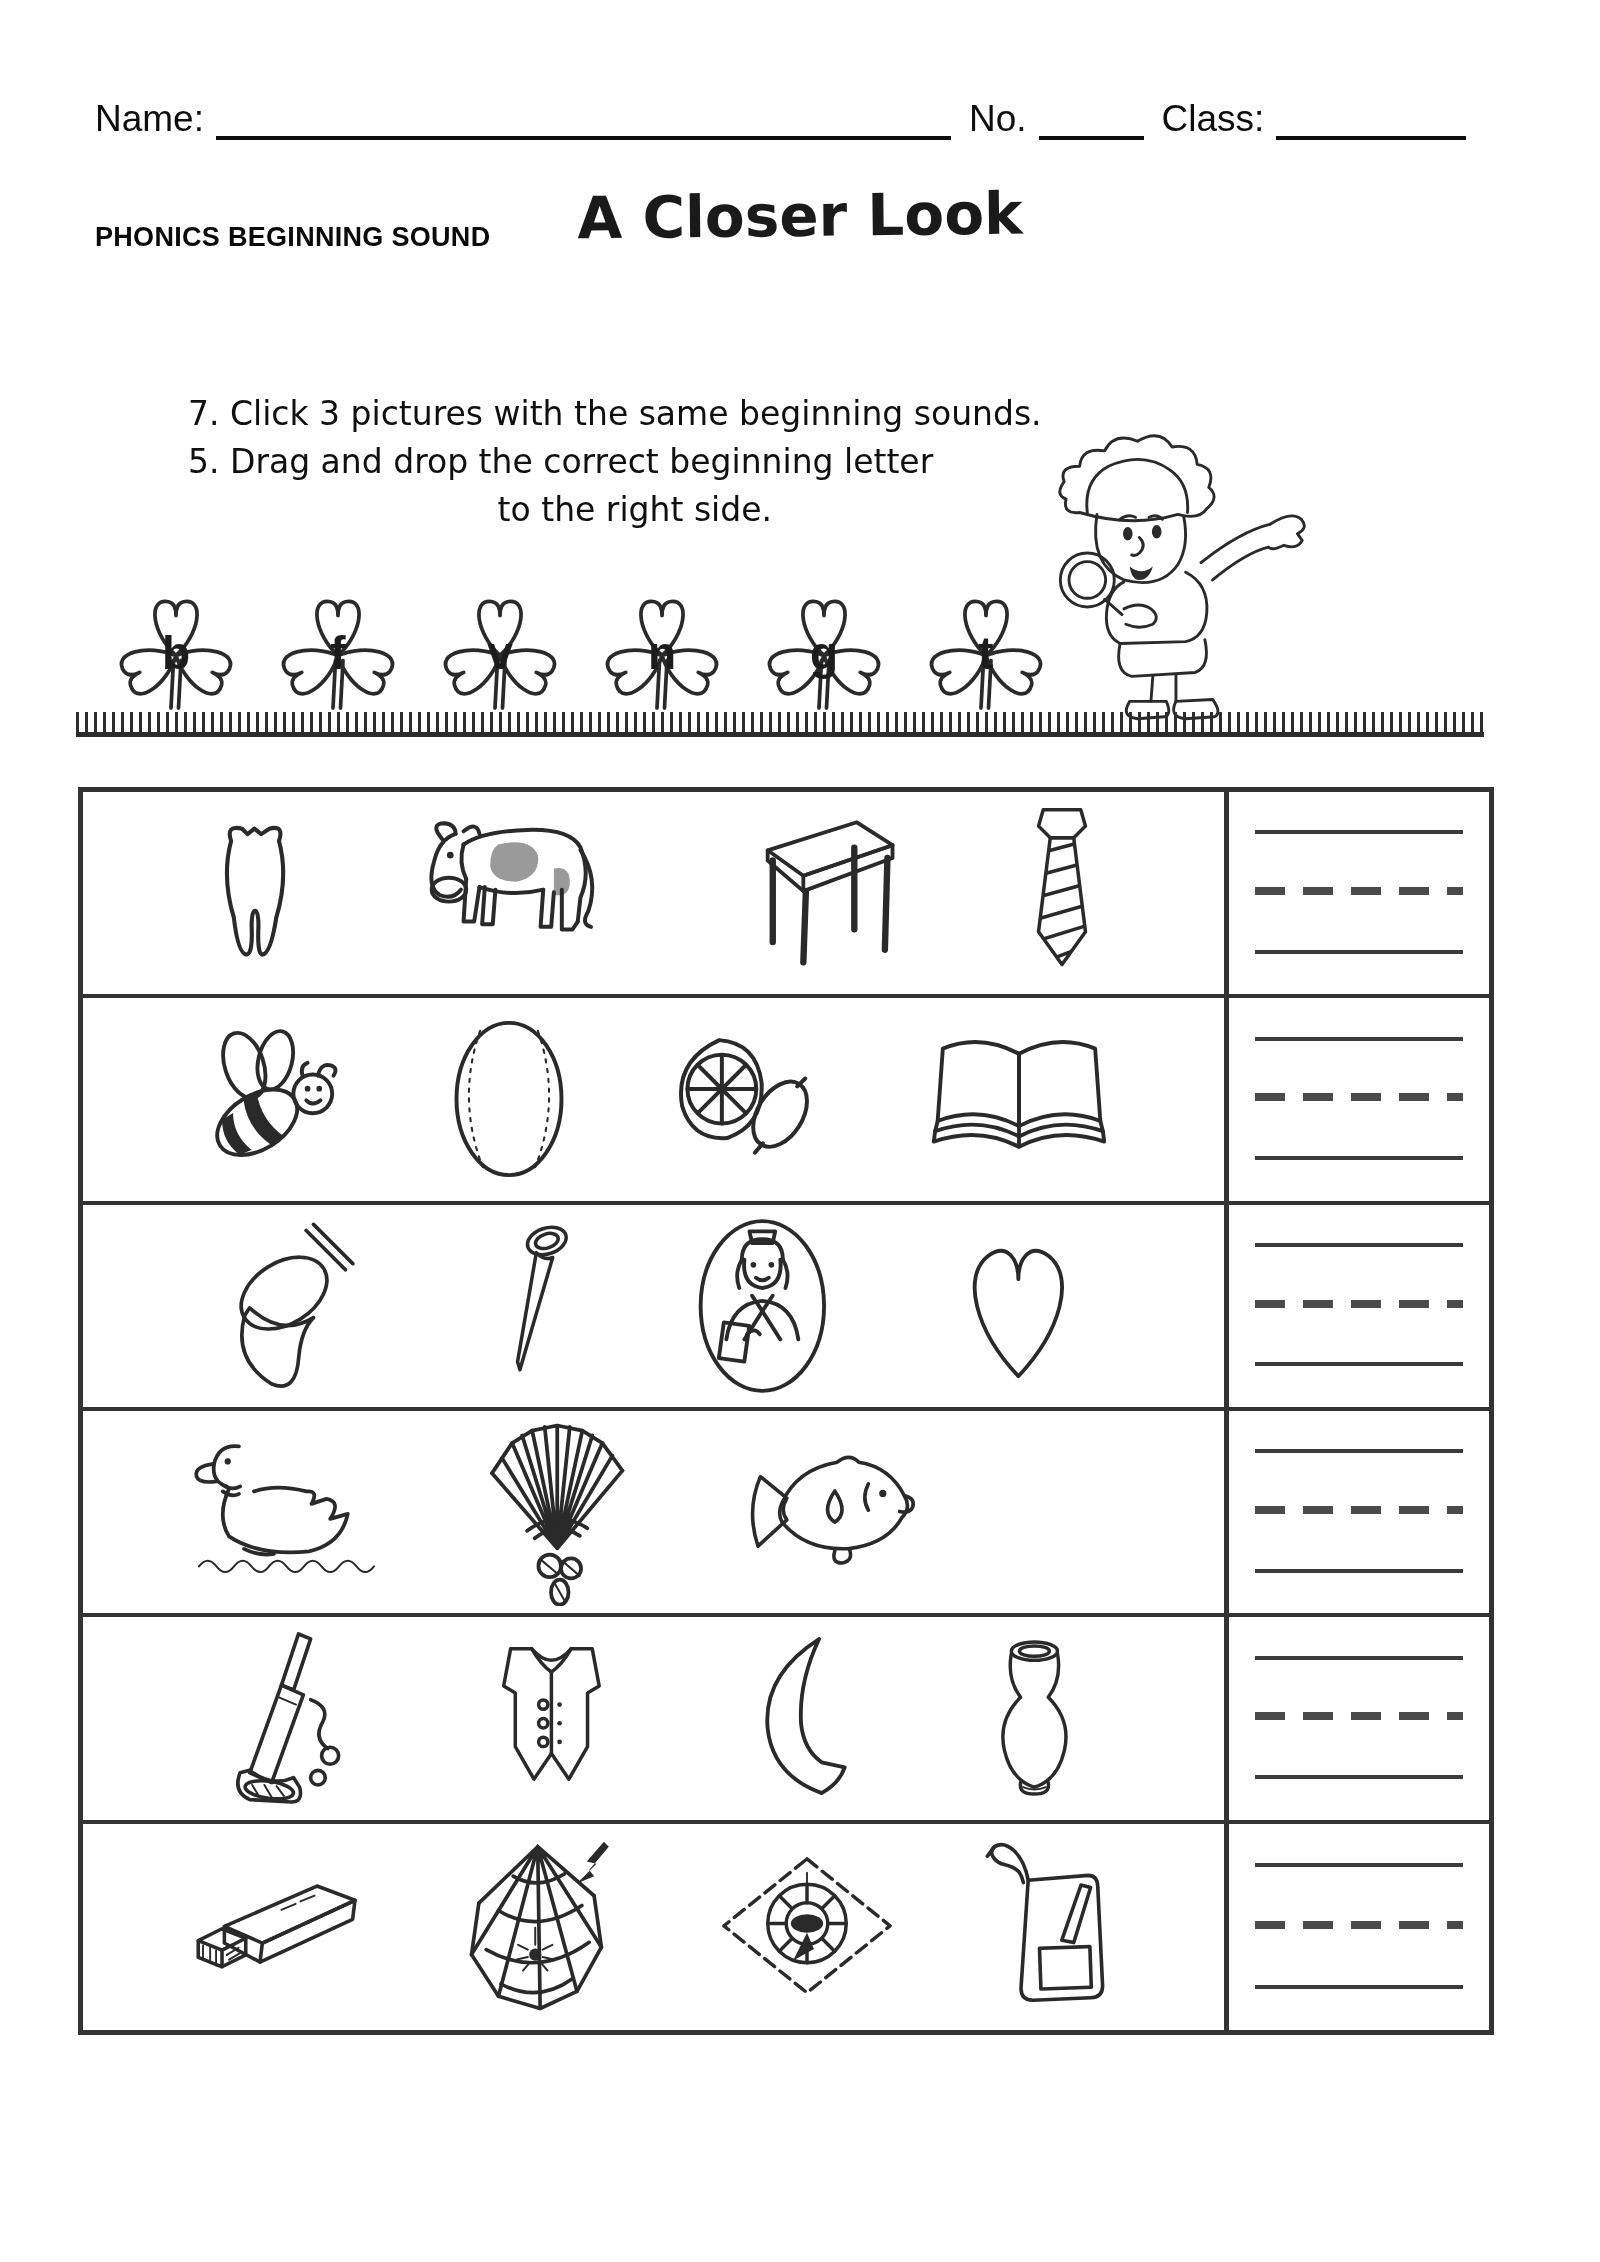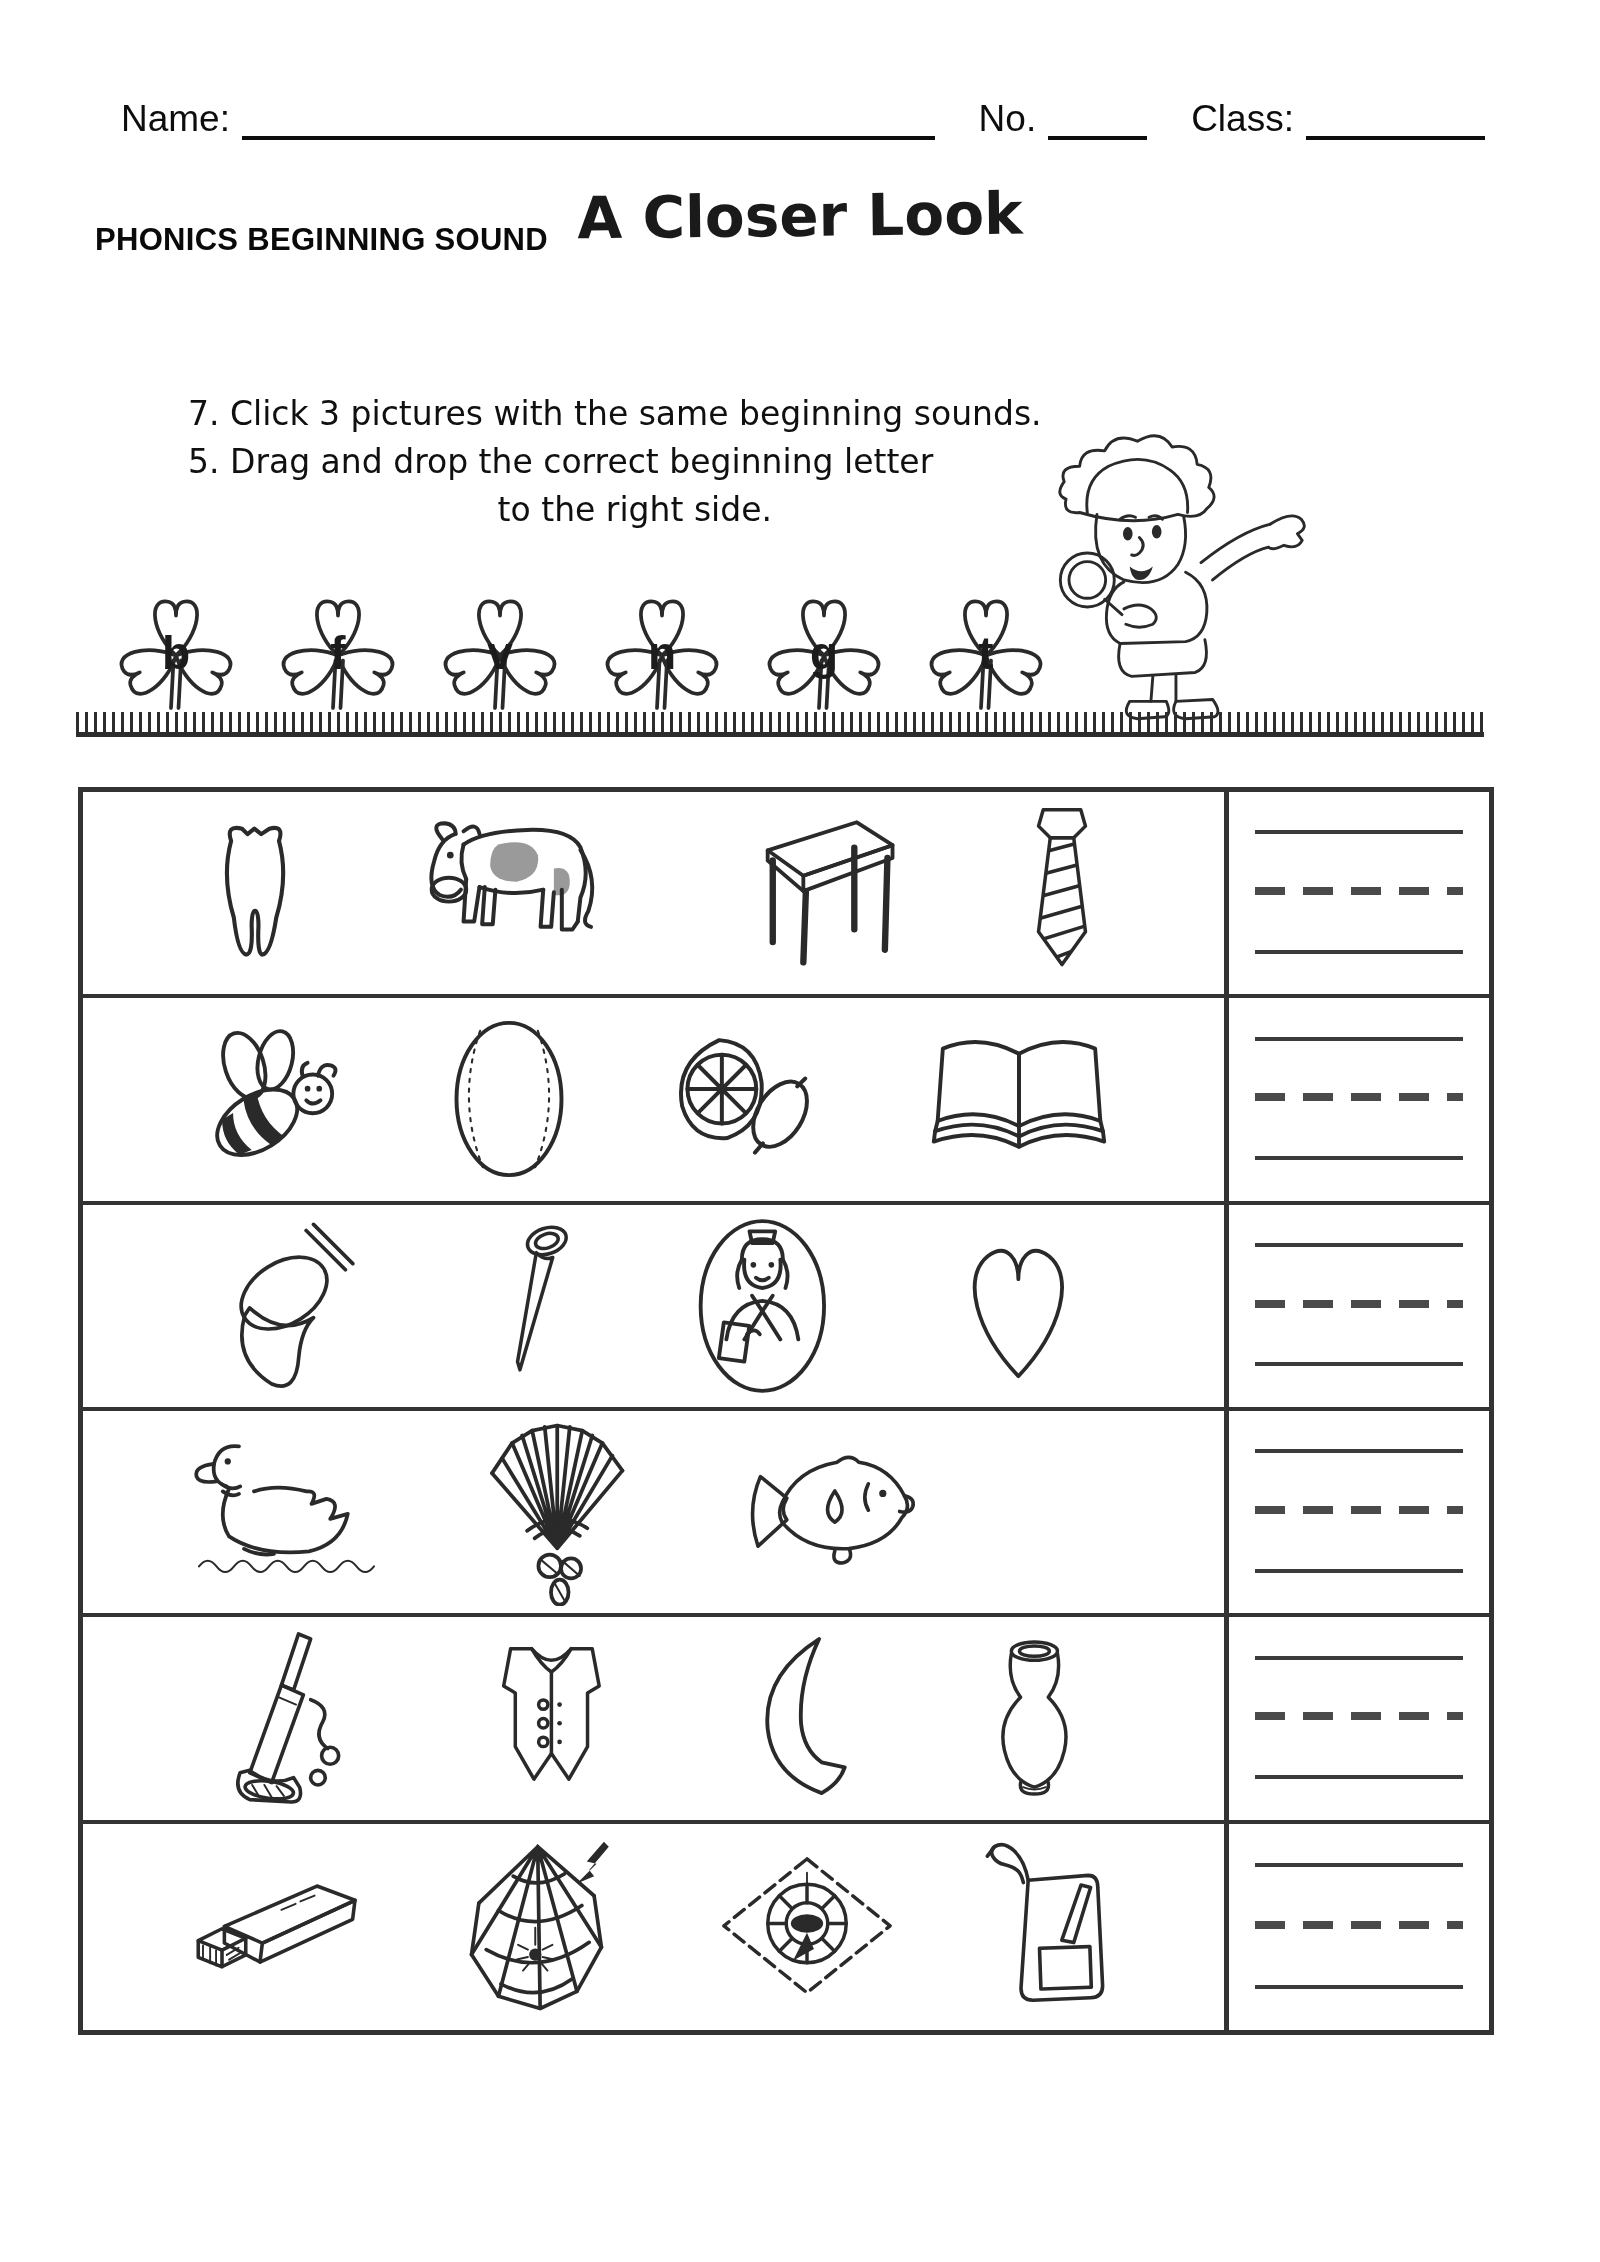--- a/index.html
+++ b/index.html
@@ -1,26 +1,26 @@
 <!DOCTYPE html>
 <html><head>
 <meta charset="utf-8">
 <style>
   html,body{margin:0;padding:0;background:#fff;}
   .page{position:relative;width:1600px;height:2262px;background:#fff;overflow:hidden;
         font-family:"Liberation Sans", sans-serif;color:#111;}
   
   .hdr{position:absolute;top:96px;left:95px;width:1390px;display:flex;align-items:flex-end;
        font-size:37px;color:#0d0d0d;}
-  .hdr .lbl{white-space:pre;margin-left:26px;}
+  .hdr .lbl{white-space:pre;}
   .blank{border-bottom:4px solid #0d0d0d;height:40px;display:inline-block;}
   .blank.name{width:735px;margin:0 18px 0 12px;}
   .blank.no{width:105px;margin:0 18px 0 12px;}
   .blank.cls{width:190px;margin:0 0 0 12px;}
-  .section-heading{position:absolute;top:222px;left:95px;font-size:31px;font-weight:700;
+  .section-heading{position:absolute;top:222px;left:95px;font-size:27px;font-weight:700;
        letter-spacing:.3px;color:#0a0a0a;}
   .title{position:absolute;top:182px;left:0;width:1600px;text-align:center;font-size:58px;
        font-weight:700;font-family:"DejaVu Sans", sans-serif;color:#1a1a1a;transform:rotate(-.6deg);}
   .instr{position:absolute;top:390px;left:188px;font-size:33px;line-height:1.45;
        font-family:"DejaVu Sans", sans-serif;color:#101010;}
   .instr .indent{margin-left:40px;text-align:center;}
   
   .clovers{position:absolute;top:578px;left:98px;display:flex;gap:6px;}
   .clover{position:relative;width:156px;height:150px;}
   .clover svg{width:100%;height:100%;}

